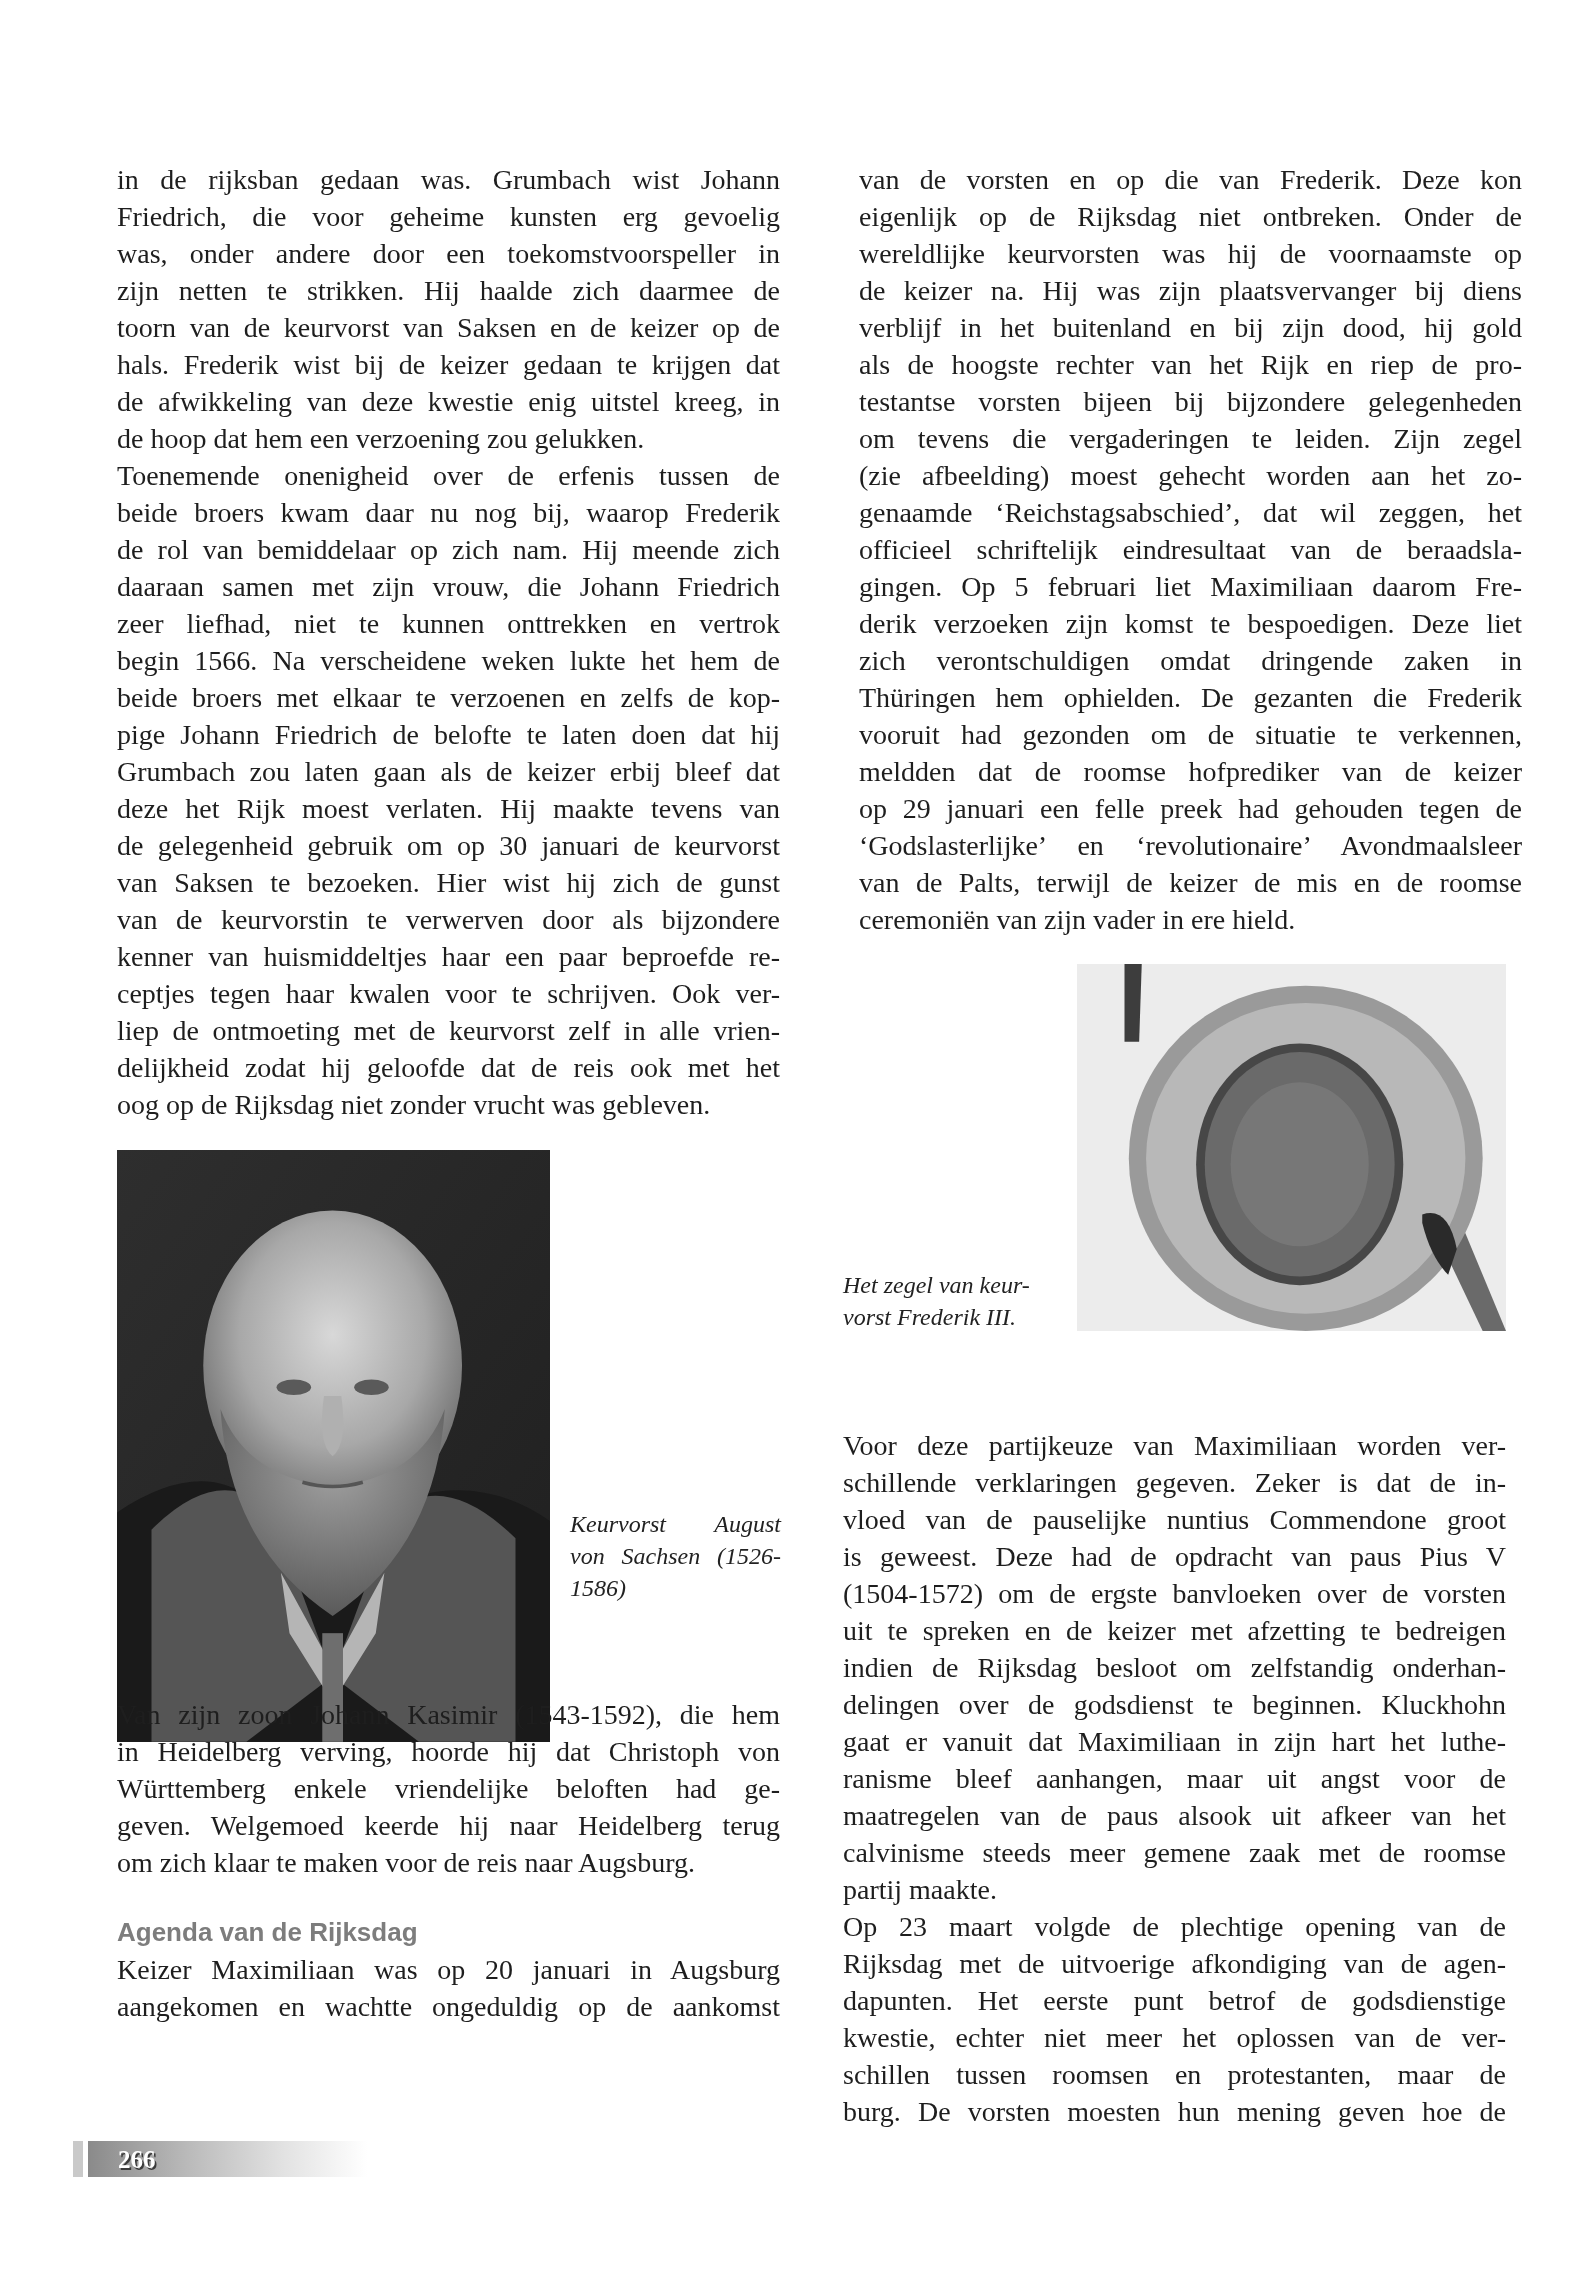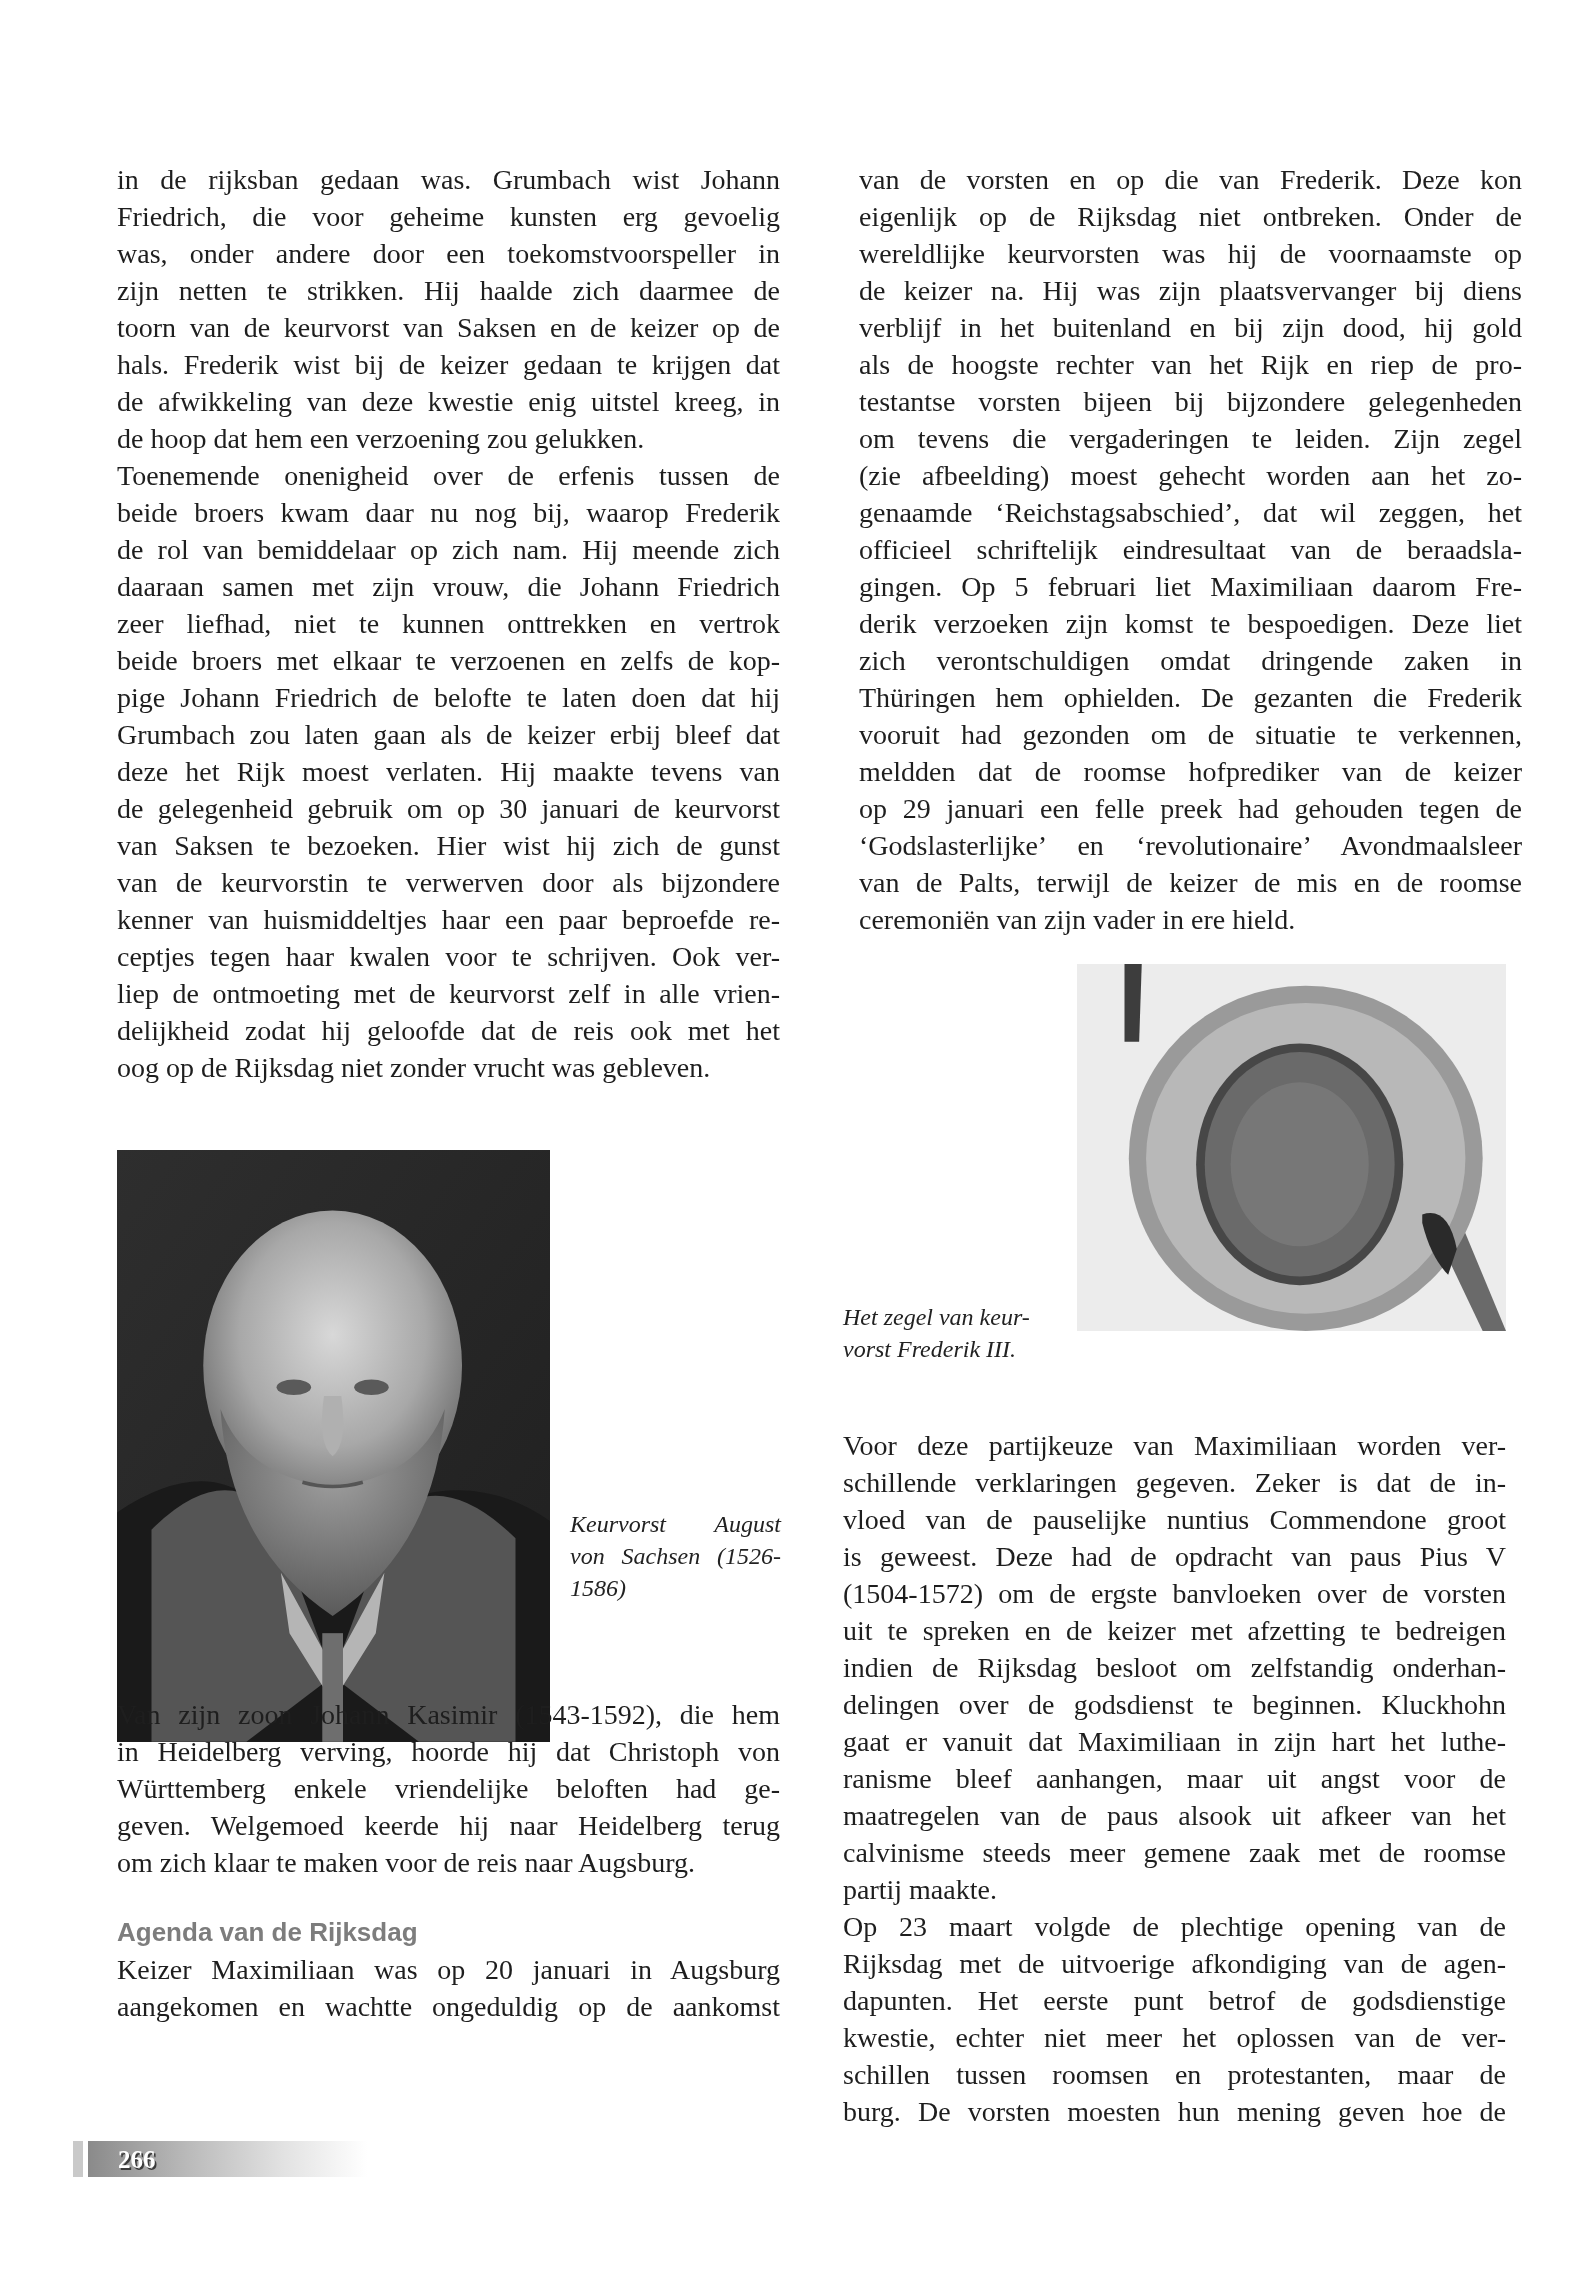--- a/index.html
+++ b/index.html
@@ -40,20 +40,21 @@
     <span class="line">zijn netten te strikken. Hij haalde zich daarmee de</span>
     <span class="line">toorn van de keurvorst van Saksen en de keizer op de</span>
     <span class="line">hals. Frederik wist bij de keizer gedaan te krijgen dat</span>
     <span class="line">de afwikkeling van deze kwestie enig uitstel kreeg, in</span>
     <span class="line last">de hoop dat hem een verzoening zou gelukken.</span>
     <span class="line">Toenemende onenigheid over de erfenis tussen de</span>
     <span class="line">beide broers kwam daar nu nog bij, waarop Frederik</span>
     <span class="line">de rol van bemiddelaar op zich nam. Hij meende zich</span>
     <span class="line">daaraan samen met zijn vrouw, die Johann Friedrich</span>
     <span class="line">zeer liefhad, niet te kunnen onttrekken en vertrok</span>
+    <span class="line">begin 1566. Na verscheidene weken lukte het hem de</span>
     <span class="line">beide broers met elkaar te verzoenen en zelfs de kop-</span>
     <span class="line">pige Johann Friedrich de belofte te laten doen dat hij</span>
     <span class="line">Grumbach zou laten gaan als de keizer erbij bleef dat</span>
     <span class="line">deze het Rijk moest verlaten. Hij maakte tevens van</span>
     <span class="line">de gelegenheid gebruik om op 30 januari de keurvorst</span>
     <span class="line">van Saksen te bezoeken. Hier wist hij zich de gunst</span>
     <span class="line">van de keurvorstin te verwerven door als bijzondere</span>
     <span class="line">kenner van huismiddeltjes haar een paar beproefde re-</span>
     <span class="line">ceptjes tegen haar kwalen voor te schrijven. Ook ver-</span>
     <span class="line">liep de ontmoeting met de keurvorst zelf in alle vrien-</span>
@@ -129,21 +130,21 @@
     <span class="line">Thüringen hem ophielden. De gezanten die Frederik</span>
     <span class="line">vooruit had gezonden om de situatie te verkennen,</span>
     <span class="line">meldden dat de roomse hofprediker van de keizer</span>
     <span class="line">op 29 januari een felle preek had gehouden tegen de</span>
     <span class="line">‘Godslasterlijke’ en ‘revolutionaire’ Avondmaalsleer</span>
     <span class="line">van de Palts, terwijl de keizer de mis en de roomse</span>
     <span class="line last">ceremoniën van zijn vader in ere hield.</span>
   </div>
 
 <div id="seal-caption" class="caption">
-    <span class="cl" style="display: block; margin-top: 32px;">Het zegel van keur-</span>
+    <span class="cl" style="display: block;">Het zegel van keur-</span>
     <span class="cl last" style="display: block;">vorst Frederik III.</span>
   </div>
 
 <div id="seal" class="figure">
   <svg width="429" height="367" viewBox="0 0 497 425">
     <rect x="0" y="0" width="497" height="425" fill="#ececec"></rect>
     <path d="M55 0 L75 0 L72 90 L55 90 Z" fill="#3d3d3d"></path>
     <path d="M420 320 L445 300 L497 425 L470 425 Z" fill="#6a6a6a"></path>
     <ellipse cx="265" cy="225" rx="205" ry="200" fill="#9a9a9a"></ellipse>
     <ellipse cx="265" cy="225" rx="185" ry="180" fill="#b8b8b8"></ellipse>

